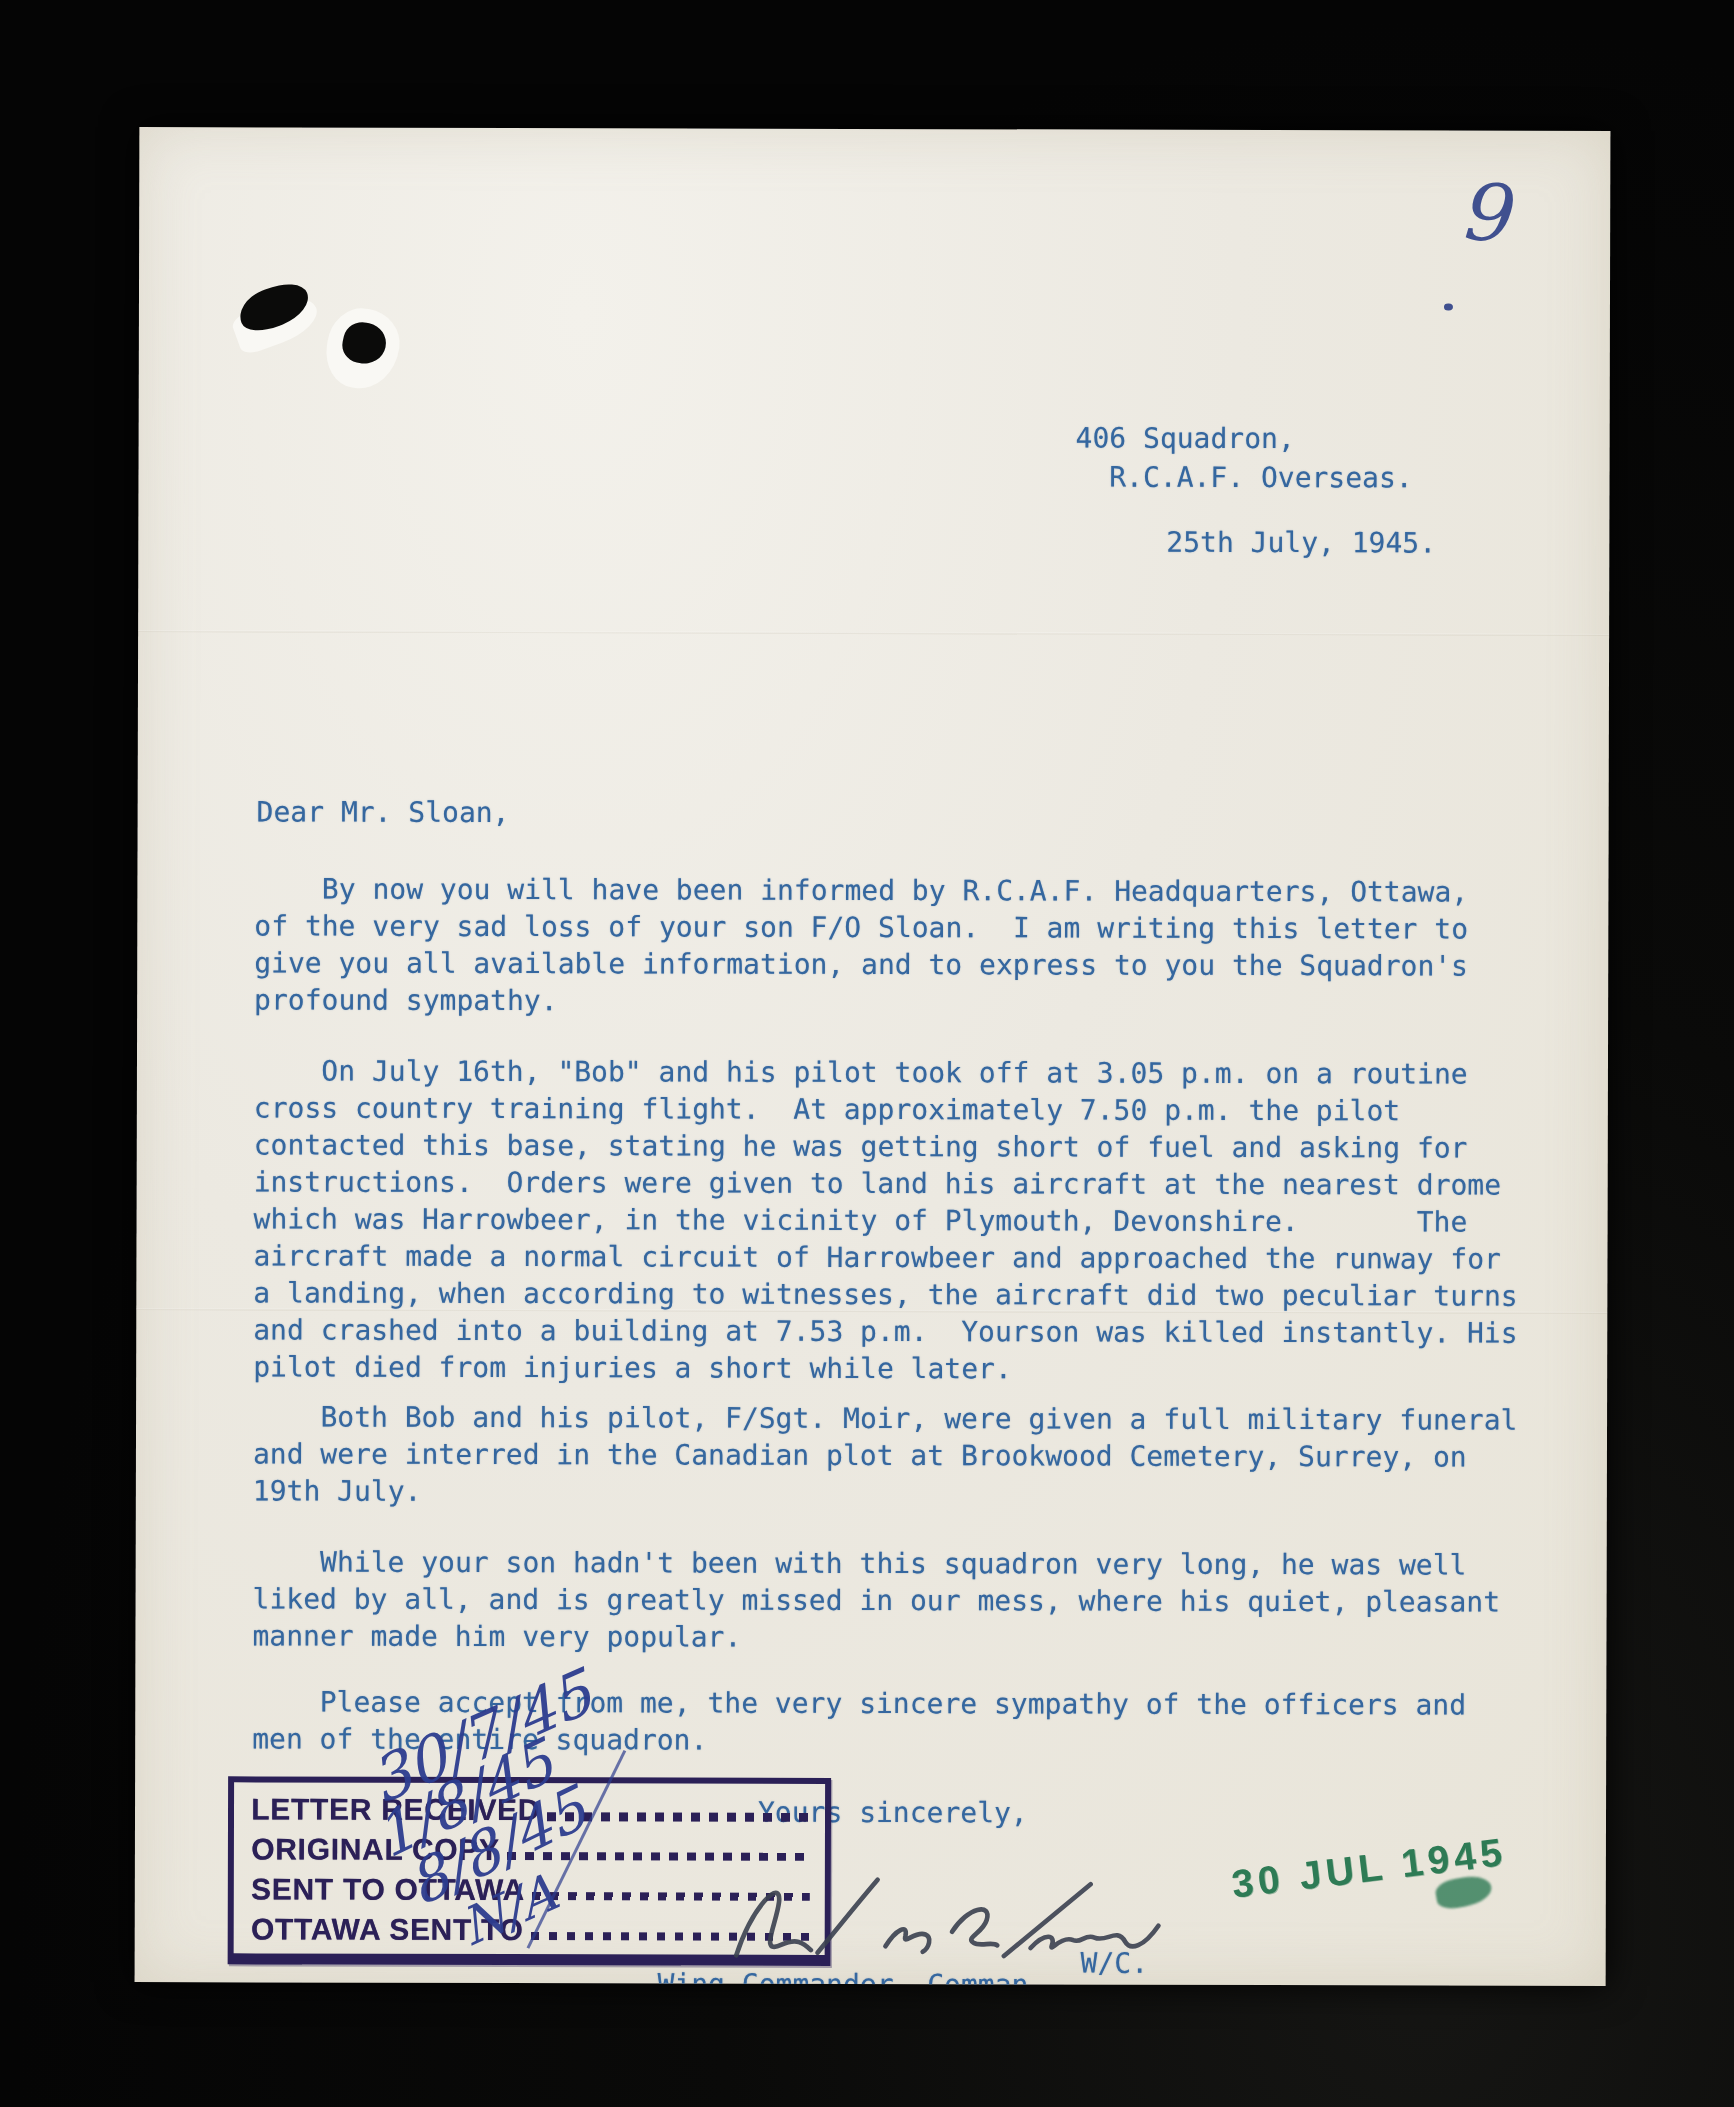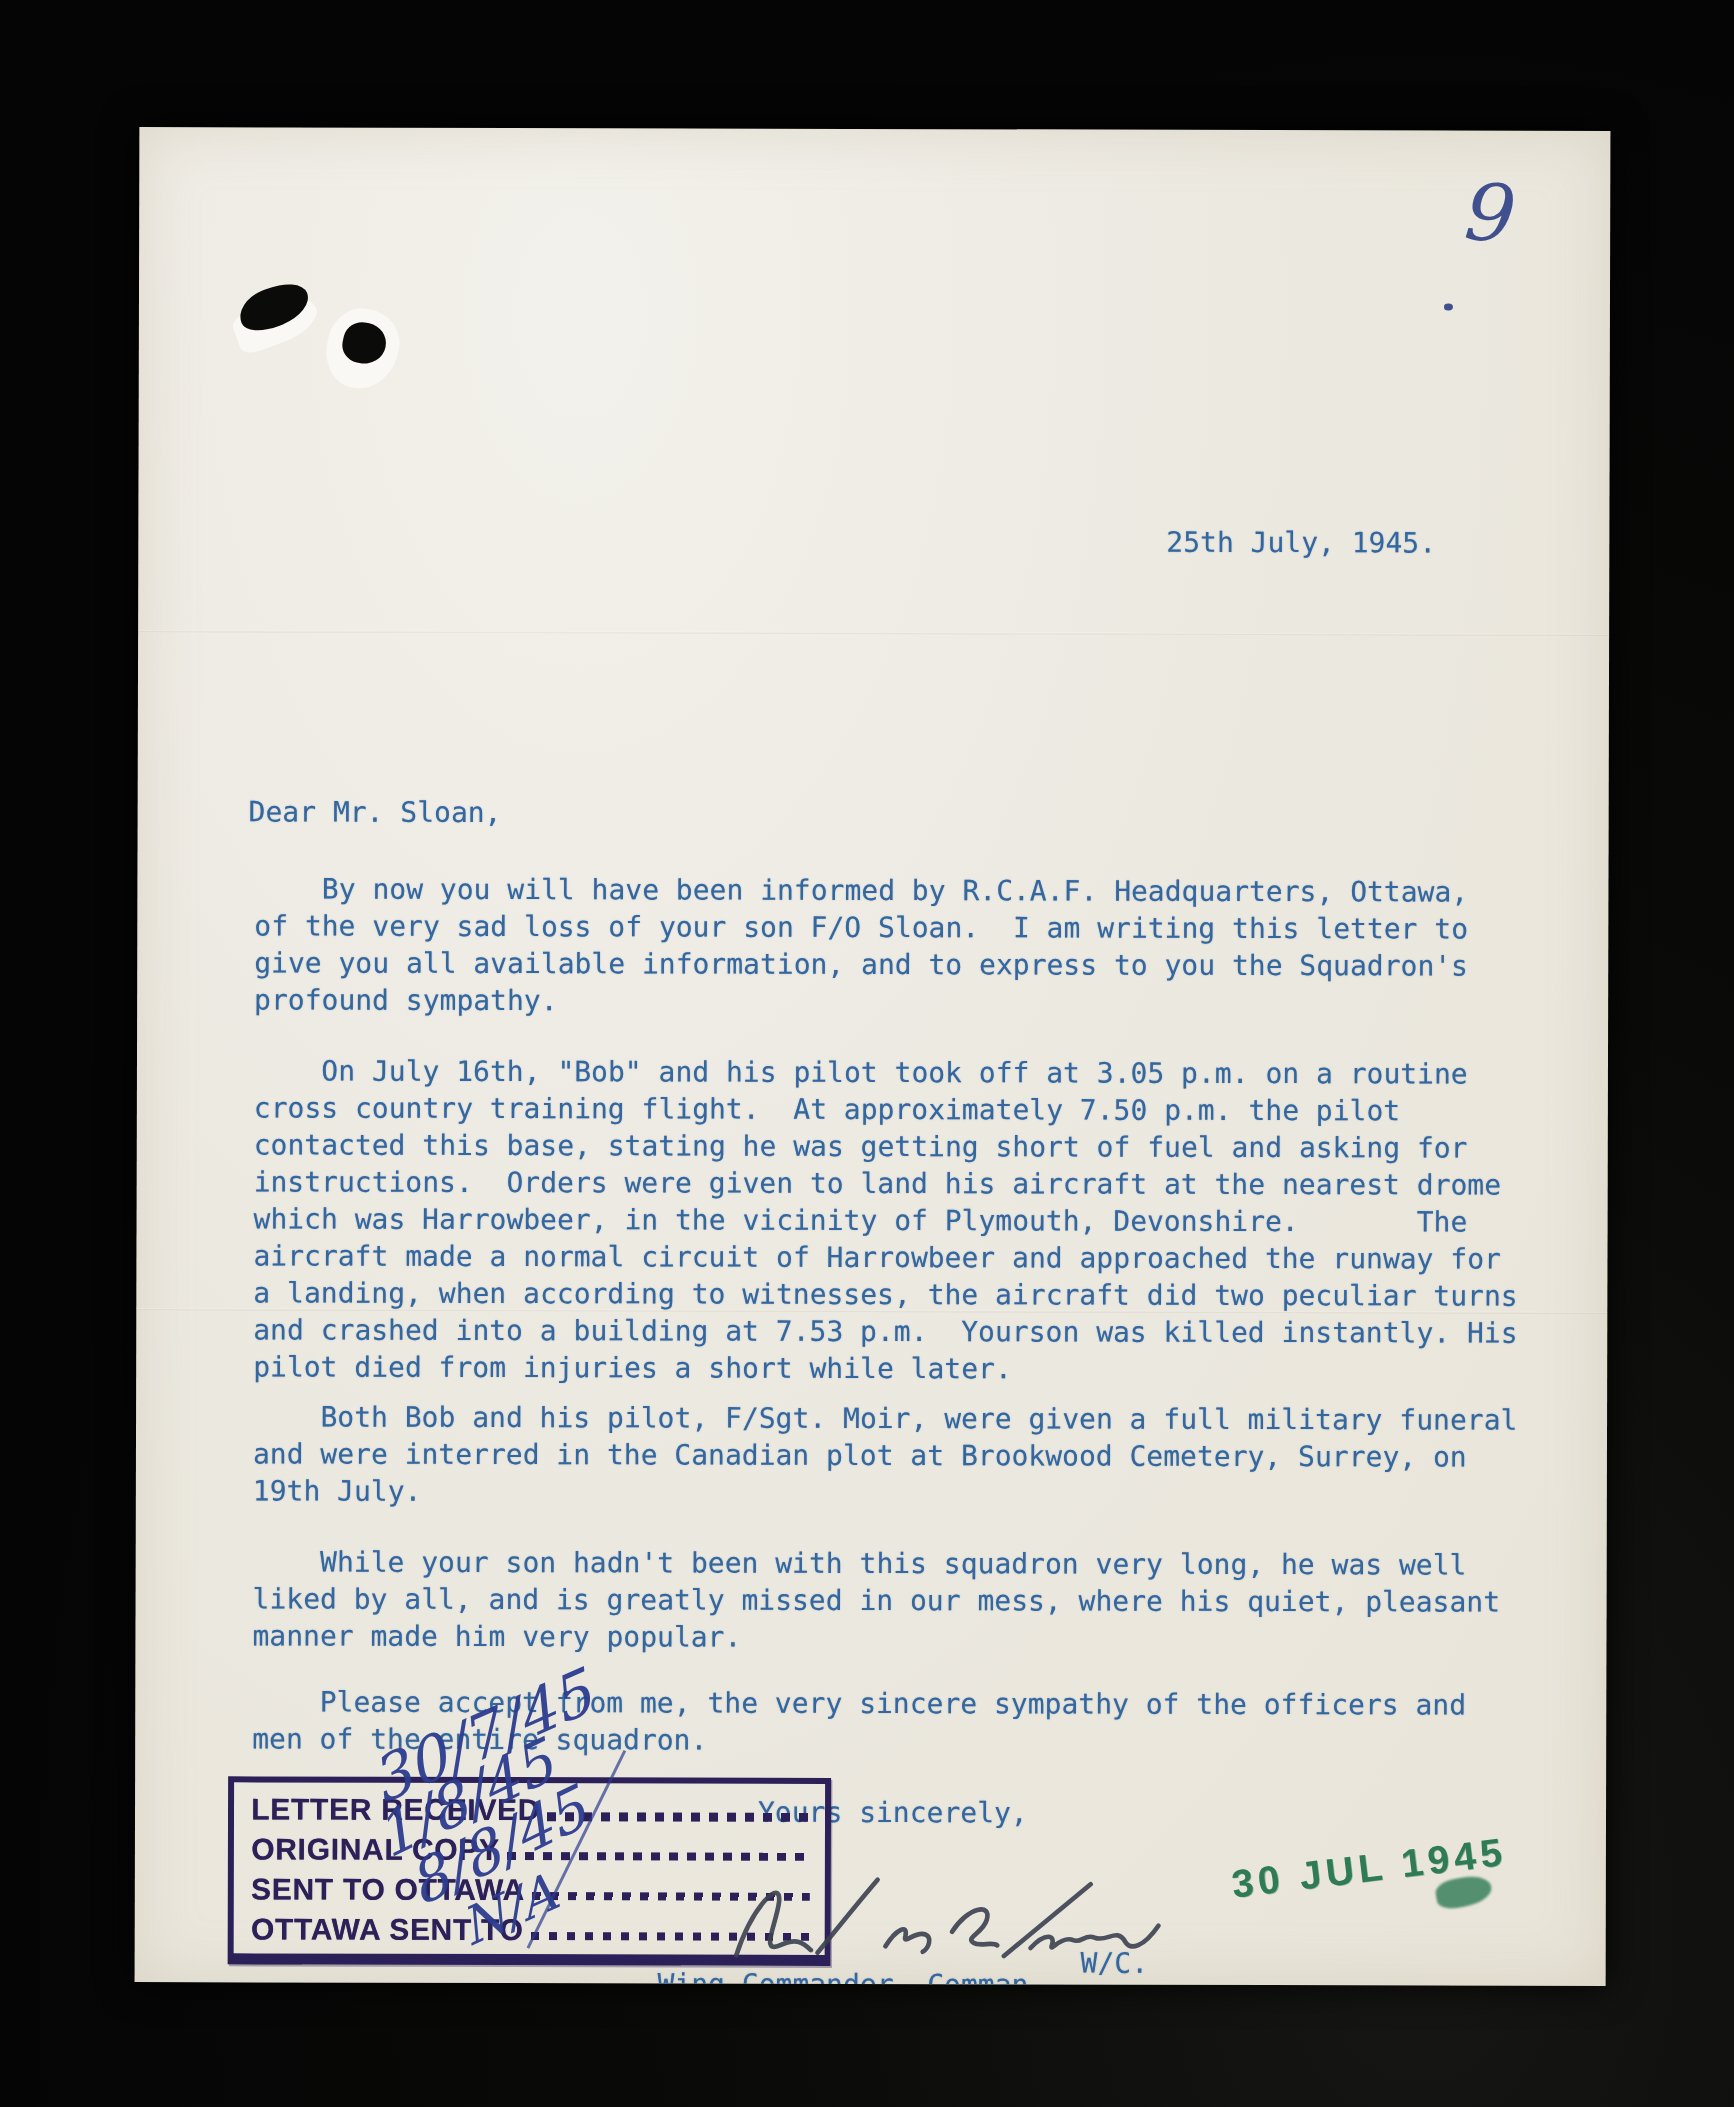--- a/index.html
+++ b/index.html
@@ -21,21 +21,21 @@
   .hole-b-ring{left:188px;top:181px;width:72px;height:80px;border-radius:48% 52% 55% 45%/50% 45% 60% 50%;transform:rotate(8deg);}
   .hole-b{left:204px;top:195px;width:43px;height:41px;border-radius:48% 52% 55% 45%;transform:rotate(12deg);}
   
   .pg9{position:absolute;left:1326px;top:44px;font-family:"DejaVu Serif",serif;font-style:italic;
     font-size:79px;color:#40508f;transform:rotate(5deg);line-height:1;}
   .pg9dot{position:absolute;left:1305px;top:173px;width:8.7px;height:7.3px;border-radius:50%;background:#40508f;}
   
   .letterhead{left:937px;top:289px;line-height:39px;}
   .dateline{left:988px;top:394px;margin-left:40px;}
   .address{left:119px;top:460px;line-height:40px;}
-  .salutation{left:111px;top:666px;}
+  .salutation{left:119px;top:666px;}
   .p1{left:117px;top:743px;}
   .p2{left:117px;top:925px;}
   .p3{left:117px;top:1271px;}
   .p4{left:117px;top:1416px;}
   .p5{left:117px;top:1556px;}
   .valediction{left:623px;top:1665px;}
   
   .stampbox{position:absolute;left:93px;top:1649px;width:591px;height:171px;
     border:6px solid #2b2057;border-bottom-width:11.3px;box-shadow:1.3px 2px 0 rgba(43,32,87,.35);}
   .srow{position:absolute;left:17.3px;right:13.3px;height:39px;display:flex;align-items:flex-end;}
@@ -73,20 +73,22 @@
     <div class="crease" style="top:1181px"></div>
 
     <div class="flap hole-a-flap"></div>
     <div class="hole hole-a"></div>
     <div class="flap hole-b-ring"></div>
     <div class="hole hole-b"></div>
 
     <div class="pg9">9</div>
     <div class="pg9dot"></div>
 
+    <div class="type letterhead">406 Squadron,
+  R.C.A.F. Overseas.</div>
     <div class="type dateline">25th July, 1945.</div>
 
     <div class="type salutation">Dear Mr. Sloan,</div>
 
     <div class="type p1">    By now you will have been informed by R.C.A.F. Headquarters, Ottawa,
 of the very sad loss of your son F/O Sloan.  I am writing this letter to
 give you all available information, and to express to you the Squadron's
 profound sympathy.</div>
     <div class="type p2">    On July 16th, "Bob" and his pilot took off at 3.05 p.m. on a routine
 cross country training flight.  At approximately 7.50 p.m. the pilot

